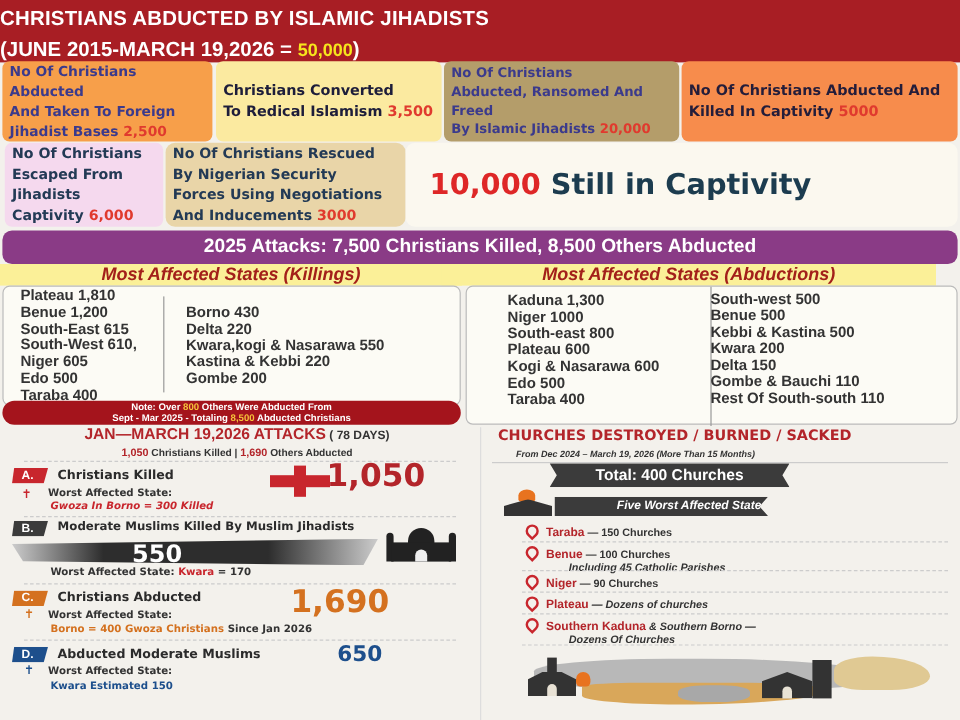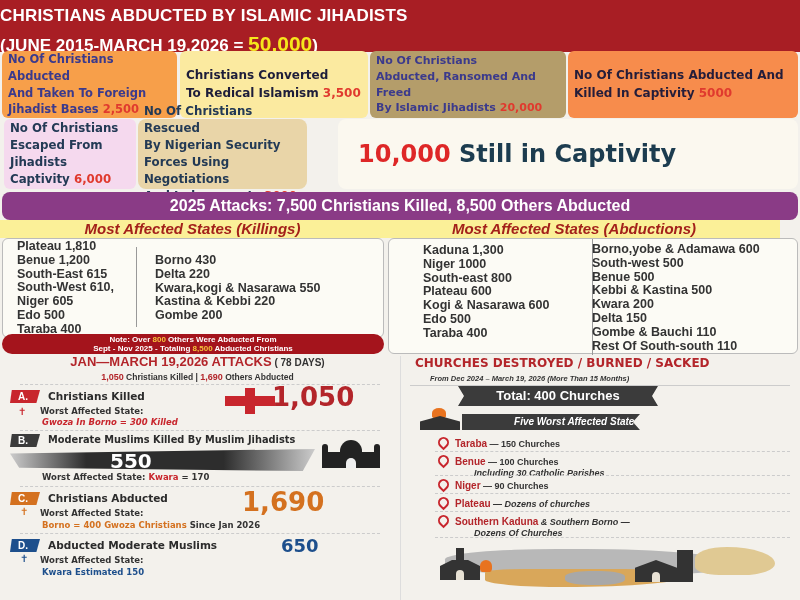--- a/index.html
+++ b/index.html
@@ -1,29 +1,29 @@
 <!DOCTYPE html>
 <html><head>
 <meta charset="utf-8">
 <style>
 *{box-sizing:border-box;margin:0;padding:0}
 body{width:800px;height:600px;overflow:hidden;background:#f3f1ec;font-family:"Liberation Sans",sans-serif;position:relative}
 .abs{position:absolute}
 #header{left:0;top:0;width:800px;height:52px;background:#a81e24;color:#fff;font-weight:bold}
 #header .t1{font-size:17px;padding-top:6px;letter-spacing:.2px}
 #header .t2{font-size:17px;margin-top:6px}
-#header .t2 .big{color:#f6e61c;font-size:21px}
+#header .t2 .big{color:#f6e61c;font-size:15px}
 .box{border-radius:6px;font-weight:bold;font-family:"DejaVu Sans",sans-serif;display:flex;flex-direction:column;justify-content:center;padding:0 6px;line-height:1.45}
 .red{color:#e03a2e}
 #b1{left:2px;top:51px;width:175px;height:67px;background:#f79f4a;color:#3b3a8c;font-size:11.5px}
 #b2{left:180px;top:51px;width:188px;height:67px;background:#fbeaa0;color:#1d1d3a;font-size:12px}
 #b3{left:370px;top:51px;width:196px;height:67px;background:#b49d6a;color:#3b3a8c;font-size:11px}
 #b4{left:568px;top:51px;width:230px;height:67px;background:#f78c4c;color:#241d3a;font-size:12px}
 #b5{left:4px;top:119px;width:132px;height:70px;background:#f5d9ee;color:#233a55;font-size:11.8px}
-#b6{left:138px;top:119px;width:169px;height:70px;background:#e9d5a8;color:#233a55;font-size:11.8px;border-radius:8px}
+#b6{left:138px;top:119px;width:200px;height:70px;background:#e9d5a8;color:#233a55;font-size:11.8px;border-radius:8px}
 #b7{left:338px;top:119px;width:460px;height:70px;background:#fbf8ef;border-radius:8px;justify-content:center;padding-left:20px;font-size:24px;color:#1c3c4f}
 #b7 .num{color:#de2727}
 #attacks{left:2px;top:192px;width:796px;height:28px;background:#8a3b86;border-radius:8px;color:#fff;font-weight:bold;font-size:16px;text-align:center;line-height:28px}
 .subhead{top:220px;height:18px;background:#fbf098;color:#a3201a;font-weight:bold;font-style:italic;font-size:15px;text-align:center;line-height:18px}
 #killHead{left:0;width:385px}
 #abdHead{left:368px;width:412px}
 .listbox{background:#fcfbf5;border:1px solid #bbb;border-radius:6px;font-weight:bold;font-size:12.5px;color:#333;line-height:13.8px}
 #killBox{left:2px;top:238px;width:382px;height:100px}
 #abdBox{left:388px;top:238px;width:410px;height:116px}
 .col{position:absolute}
@@ -120,34 +120,33 @@
     <div>Kaduna 1,300</div>
     <div>Niger 1000</div>
     <div>South-east 800</div>
     <div>Plateau 600</div>
     <div>Kogi &amp; Nasarawa 600</div>
     <div>Edo 500</div>
     <div>Taraba 400</div>
   </div>
   <div class="vline" style="left:203px;top:0;height:116px"></div>
   <div class="col" style="left:203px;top:4px">
-    <div>Borno,yobe &amp; Adamawa 600</div>
     <div>South-west 500</div>
     <div>Benue 500</div>
     <div>Kebbi &amp; Kastina 500</div>
     <div>Kwara 200</div>
     <div>Delta 150</div>
     <div>Gombe &amp; Bauchi 110</div>
     <div>Rest Of South-south 110</div>
   </div>
 </div>
 
 <div id="note" class="abs">
   <div><span>Note: Over </span><span class="y">800</span><span> Others Were Abducted From</span></div>
-  <div><span>Sept - Nov 2025 - Totaling </span><span class="y">8,500</span><span> Abducted Christians</span></div>
+  <div><span>Sept - Mar 2025 - Totaling </span><span class="y">8,500</span><span> Abducted Christians</span></div>
 </div>
 
 <div id="attHead" class="abs"><span>JAN—MARCH 19,2026 ATTACKS</span><span class="d"> ( 78 DAYS)</span></div>
 <div id="attSub" class="abs"><span class="r">1,050</span><span> Christians Killed  |  </span><span class="r">1,690</span><span>  Others Abducted</span></div>
 <div class="dash" style="left:20px;top:384px;width:360px"></div>
 
 <div class="tag" style="left:10px;top:390px;background:#c8262d">A.</div>
 <div class="sectitle" style="left:48px;top:390px">Christians Killed</div>
 <div class="abs" style="left:18px;top:406px;color:#c8262d;font-size:10px">✝</div>
 <div class="worst" style="left:40px;top:406px">Worst Affected State:</div>
@@ -194,21 +193,21 @@
 <div class="dash" style="left:410px;top:385px;width:380px;border-top-style:solid"></div>
 <div id="totalBanner" class="abs">Total: 400 Churches</div>
 <div class="abs" style="left:420px;top:408px;width:44px;height:22px">
   <div style="position:absolute;left:12px;top:0;width:14px;height:10px;background:#e8731f;border-radius:50% 50% 20% 20%"></div>
   <div style="position:absolute;left:0;top:8px;width:40px;height:14px;background:#333;clip-path:polygon(50% 0,100% 40%,100% 100%,0 100%,0 40%)"></div>
 </div>
 <div id="fiveBanner" class="abs">Five Worst Affected States</div>
 
 <div class="chItem" style="top:437px"><span class="pin"></span><span class="st">Taraba</span><span> — 150 Churches</span></div>
 <div class="dash" style="left:435px;top:451px;width:355px"></div>
-<div class="chItem" style="top:455px"><span class="pin"></span><span class="st">Benue</span><span> — 100 Churches</span><div class="it" style="padding-left:36px">Including 30 Catholic Parishes</div></div>
+<div class="chItem" style="top:455px"><span class="pin"></span><span class="st">Benue</span><span> — 100 Churches</span><div class="it" style="padding-left:36px">Including 45 Catholic Parishes</div></div>
 <div class="dash" style="left:435px;top:475px;width:355px"></div>
 <div class="chItem" style="top:479px"><span class="pin"></span><span class="st">Niger</span><span> — 90 Churches</span></div>
 <div class="dash" style="left:435px;top:493px;width:355px"></div>
 <div class="chItem" style="top:497px"><span class="pin"></span><span class="st">Plateau</span><span class="it"> — Dozens of churches</span></div>
 <div class="dash" style="left:435px;top:511px;width:355px"></div>
 <div class="chItem" style="top:515px"><span class="pin"></span><span class="st">Southern Kaduna</span><span class="it"> &amp; Southern Borno —</span><div class="it" style="padding-left:36px">Dozens Of Churches</div></div>
 <div class="dash" style="left:435px;top:537px;width:355px"></div>
 
 <div class="abs" style="left:425px;top:543px;width:360px;height:50px">
   <div style="position:absolute;left:20px;top:6px;width:280px;height:26px;background:#b8b8b8;border-radius:40% 50% 30% 40%"></div>

